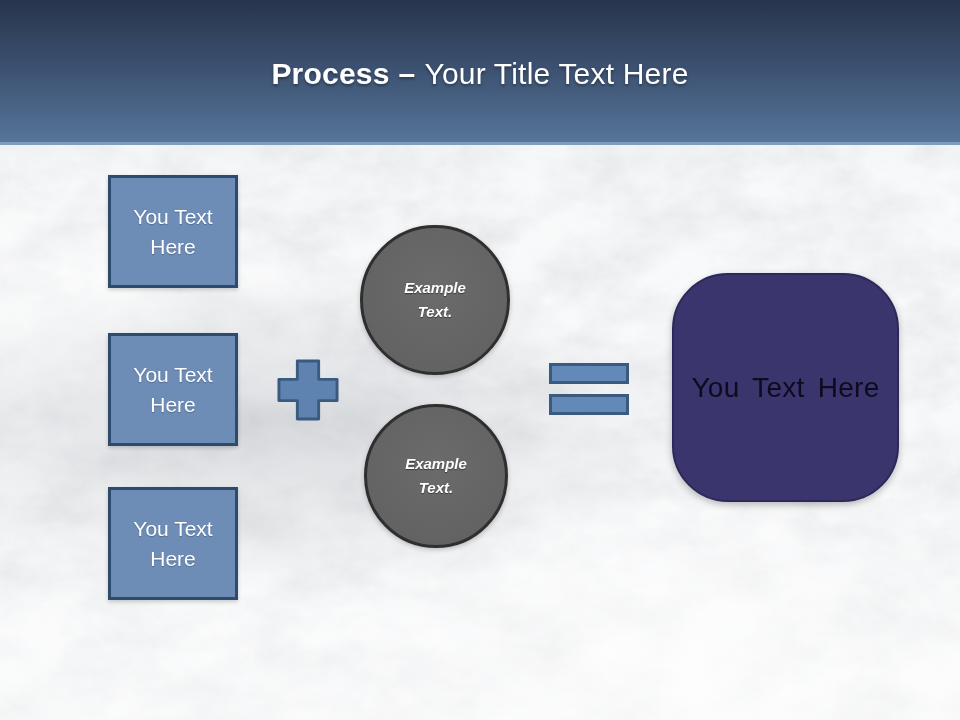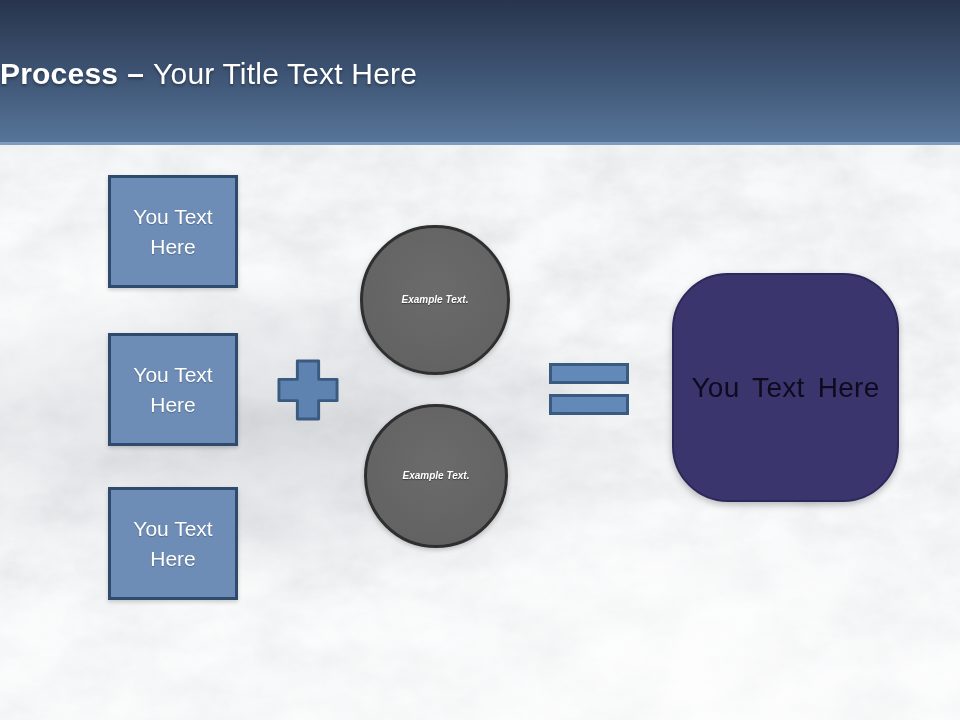--- a/index.html
+++ b/index.html
@@ -21,21 +21,21 @@
       radial-gradient(ellipse 420px 200px at 6% 45%, rgba(255,255,255,0.55), rgba(0,0,0,0) 70%),
       radial-gradient(ellipse 520px 260px at 72% 92%, rgba(255,255,255,0.55), rgba(0,0,0,0) 72%),
       linear-gradient(180deg, rgba(0,0,0,0) 58%, rgba(255,255,255,0.42) 100%);
   }
 
   
   .header {
     position: absolute; left: 0; top: 0; width: 960px; height: 145px; z-index: 2;
     background: linear-gradient(180deg, #28344c 0%, #3e5474 52%, #567598 100%);
     border-bottom: 3px solid #7f9cbe;
-    display: flex; align-items: center; 
+    display: flex; align-items: center; justify-content: center;
     padding-top: 6px;
   }
   .title { color: #ffffff; font-size: 30px; letter-spacing: 0.2px;
            text-shadow: 0 2px 3px rgba(0,0,0,0.35); white-space: nowrap; }
   .title-bold { font-weight: bold; }
   .title-sep { font-weight: bold; margin: 0 9px; }
 
   
   .layer { position: absolute; inset: 0; z-index: 3; }
 
@@ -56,21 +56,21 @@
   
   .plus-wrap { position: absolute; left: 277px; top: 359px; width: 62px; height: 62px; }
 
   
   .circle {
     position: absolute; border-radius: 50%;
     background: radial-gradient(circle at 50% 42%, #6b6b6b 0%, #636363 70%, #5c5c5c 100%);
     border: 3px solid #2f2f2f;
     display: flex; align-items: center; justify-content: center; text-align: center;
     color: #ffffff; font-weight: bold; font-style: italic;
-    font-size: 10px; line-height: 24px;
+    font-size: 15px; line-height: 24px;
     text-shadow: 0 1px 1px rgba(0,0,0,0.45);
     box-shadow: 0 2px 5px rgba(0,0,0,0.22);
   }
   .circle-1 { left: 360px; top: 225px; width: 150px; height: 150px; }
   .circle-2 { left: 364px; top: 404px; width: 144px; height: 144px; }
   .circle-label { width: 80px; }
 
   
   .equals-wrap { position: absolute; left: 549px; top: 363px; width: 80px; height: 52px; }
   .equals-bar {

